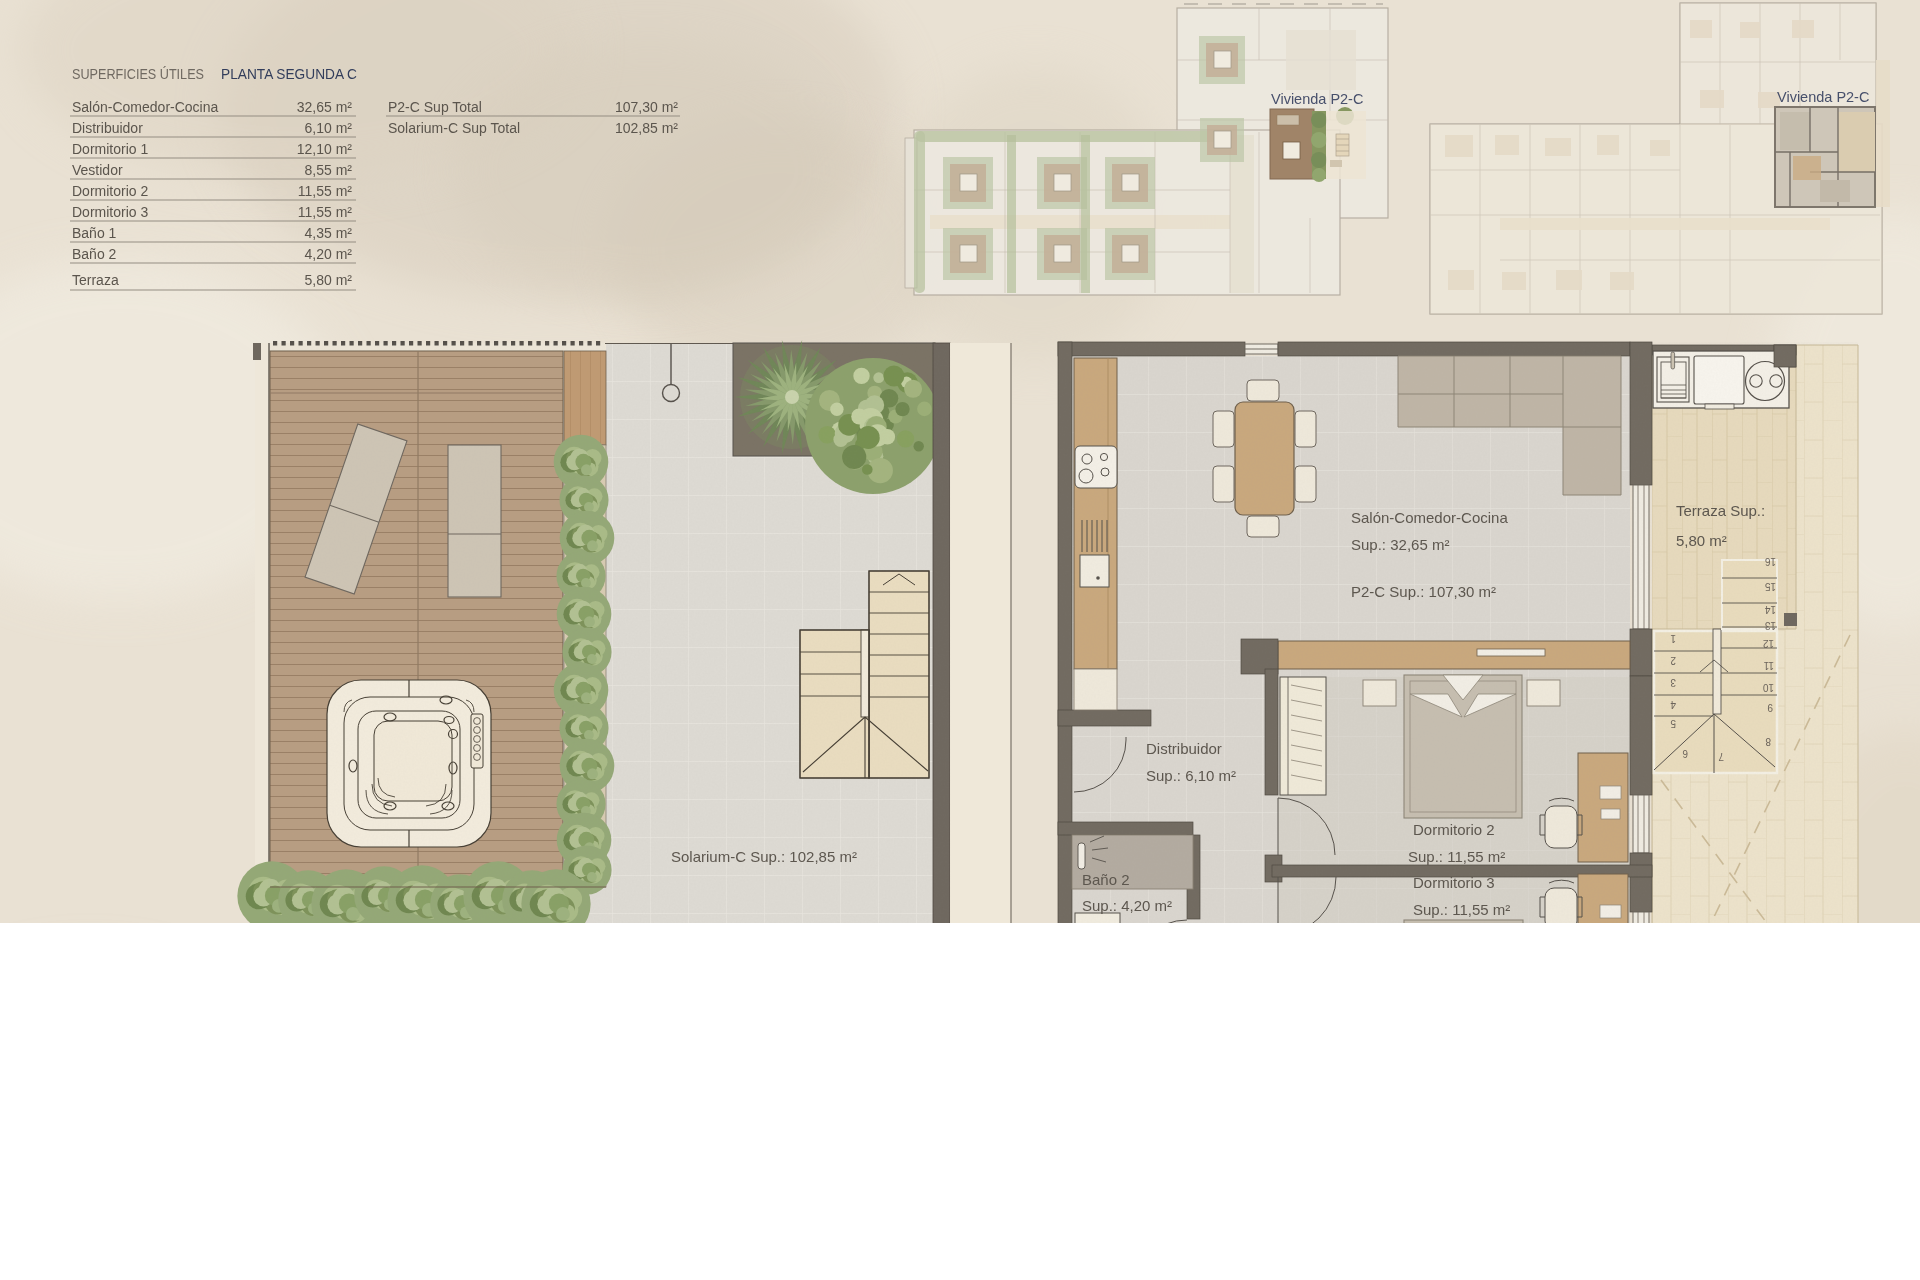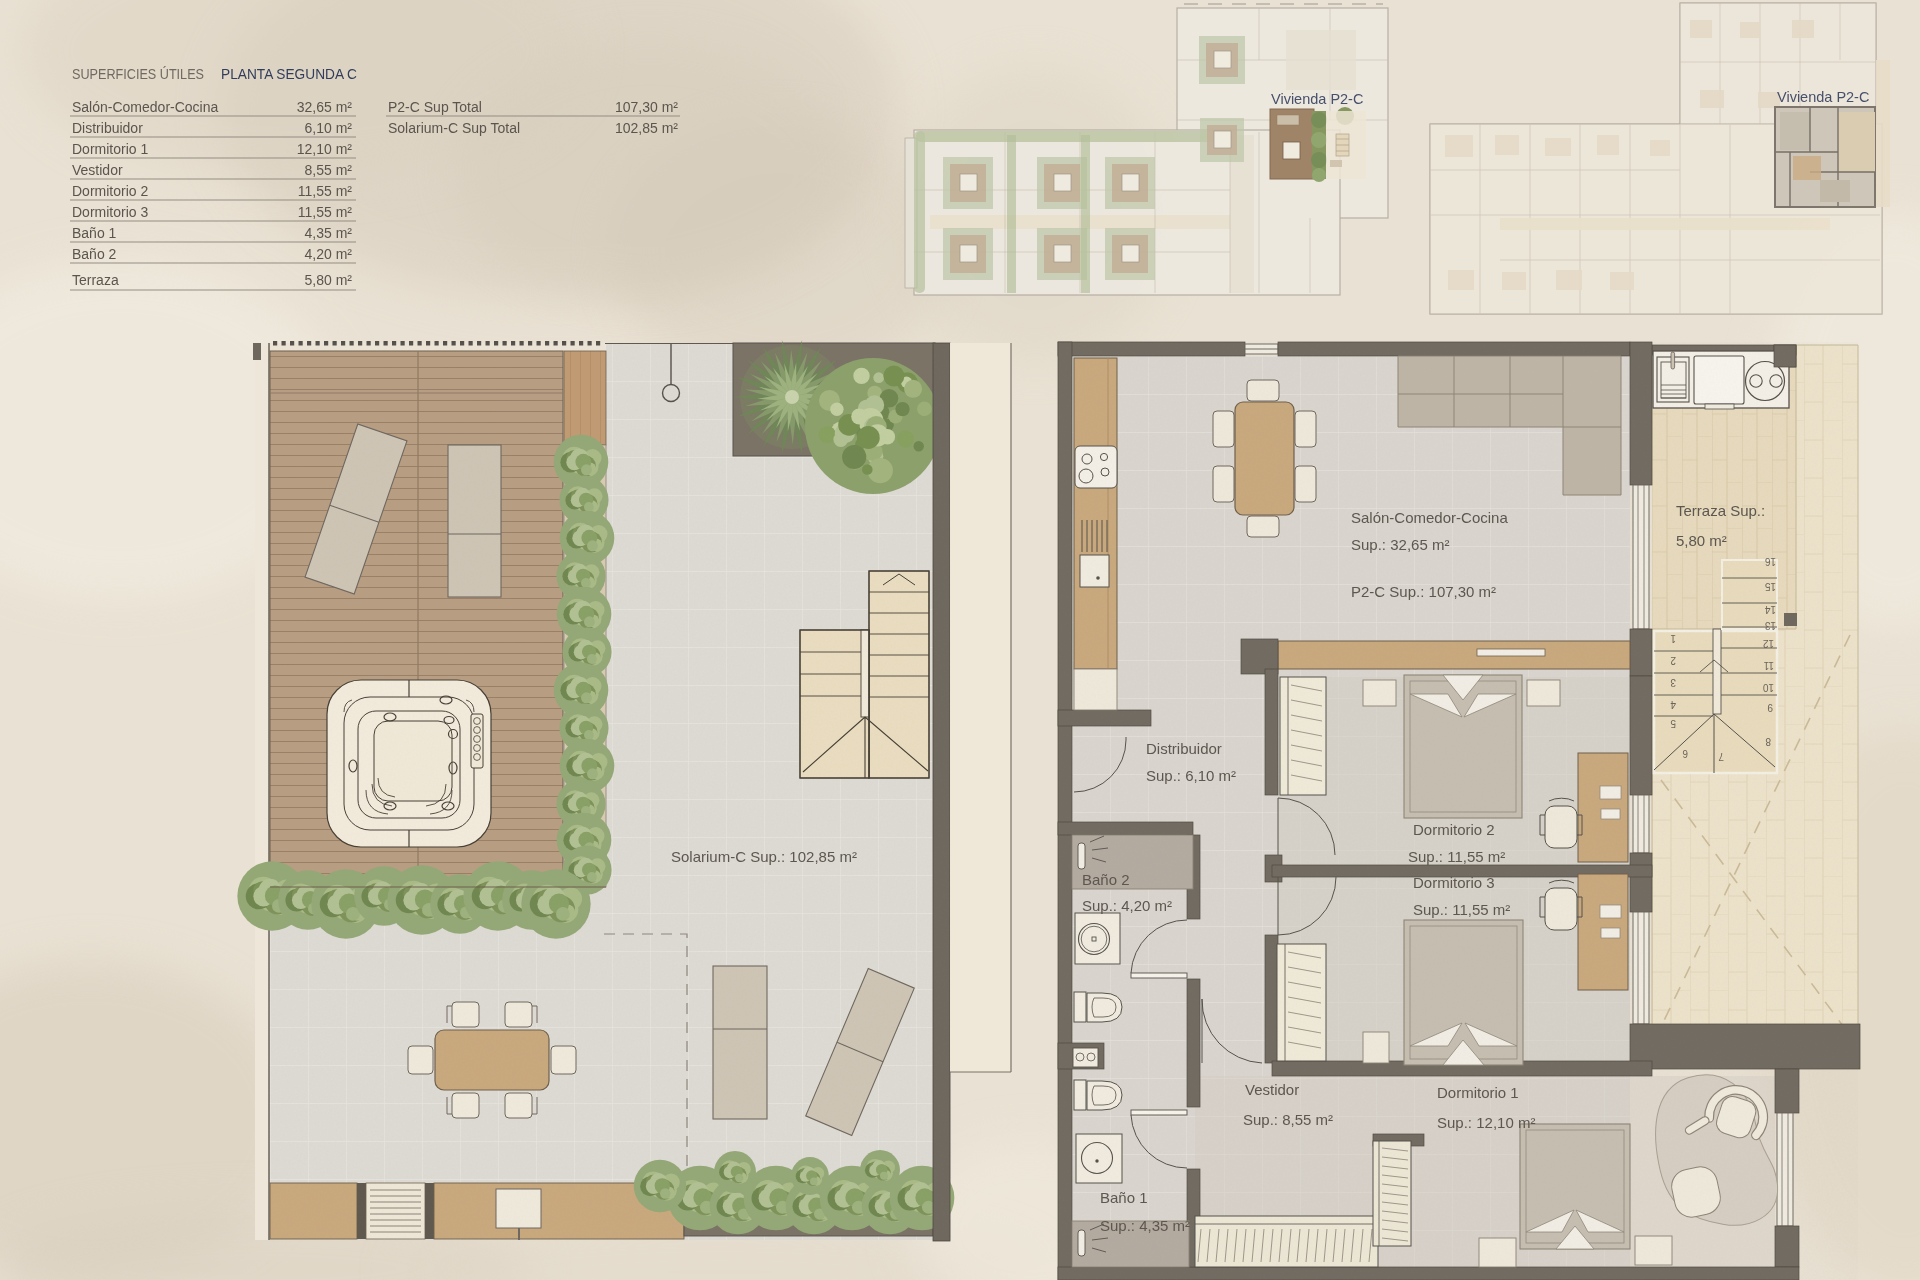--- a/index.html
+++ b/index.html
@@ -1,16 +1,16 @@
 <!DOCTYPE html>
 <html><head>
 <meta charset="utf-8">
 <style>
 html,body{margin:0;padding:0;}
-.page{position:relative;width:1920px;height:1280px;background:#E9E1D3;overflow:hidden;font-family:"Liberation Sans",sans-serif;}
+.page{position:relative;width:1920px;height:923px;background:#E9E1D3;overflow:hidden;font-family:"Liberation Sans",sans-serif;}
 svg{position:absolute;left:0;top:0;}
 </style>
 </head>
 <body>
 <div class="page">
 <svg width="1920" height="1280" viewBox="0 0 1920 1280">
 <defs>
 <filter id="soft" x="-50%" y="-50%" width="200%" height="200%">
           <feGaussianBlur stdDeviation="22"></feGaussianBlur>
         </filter>

